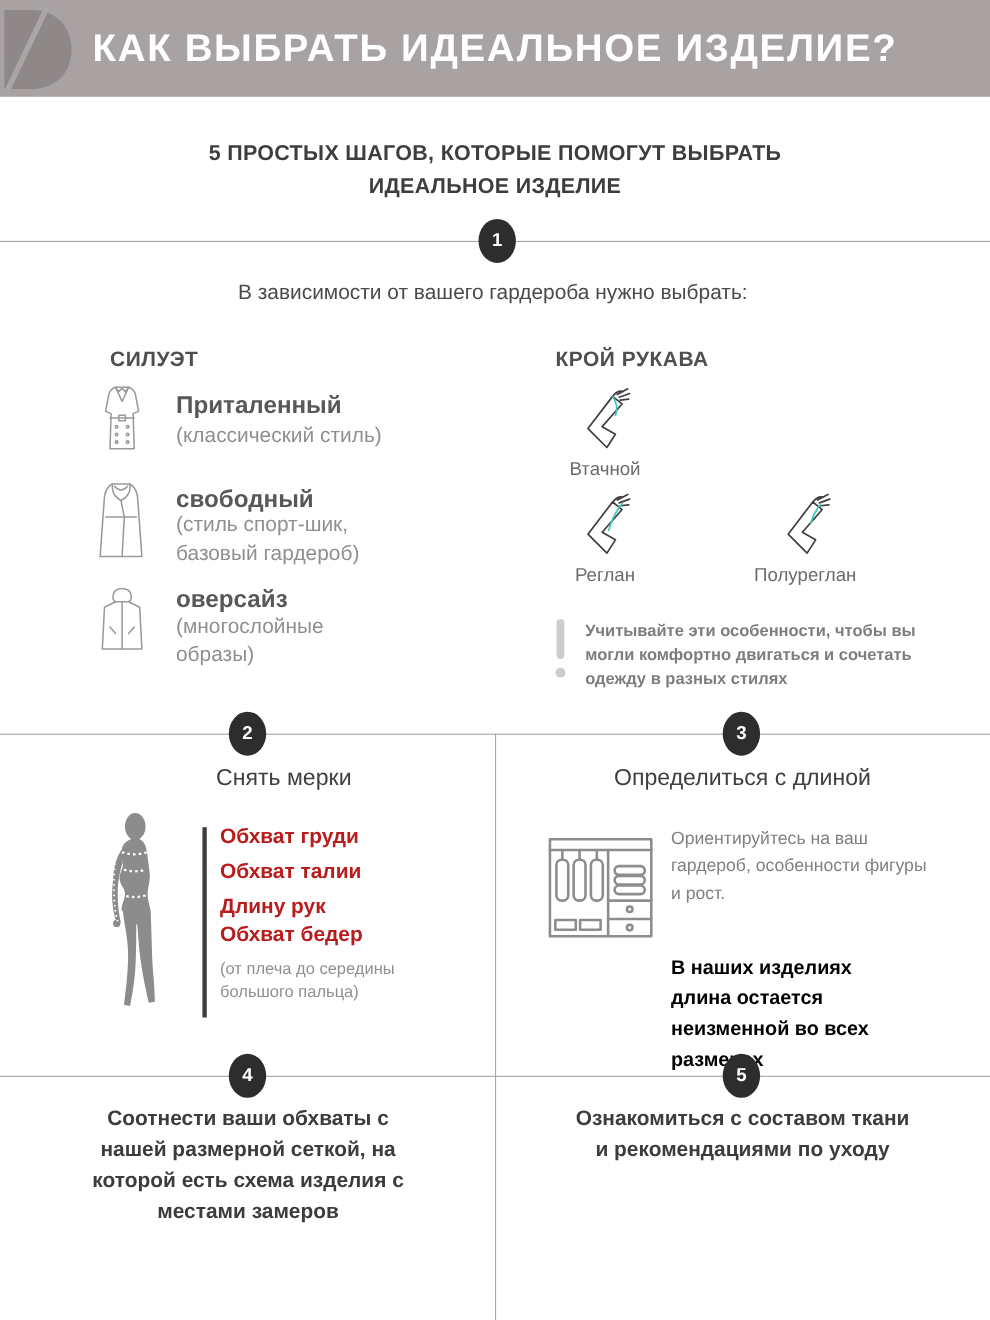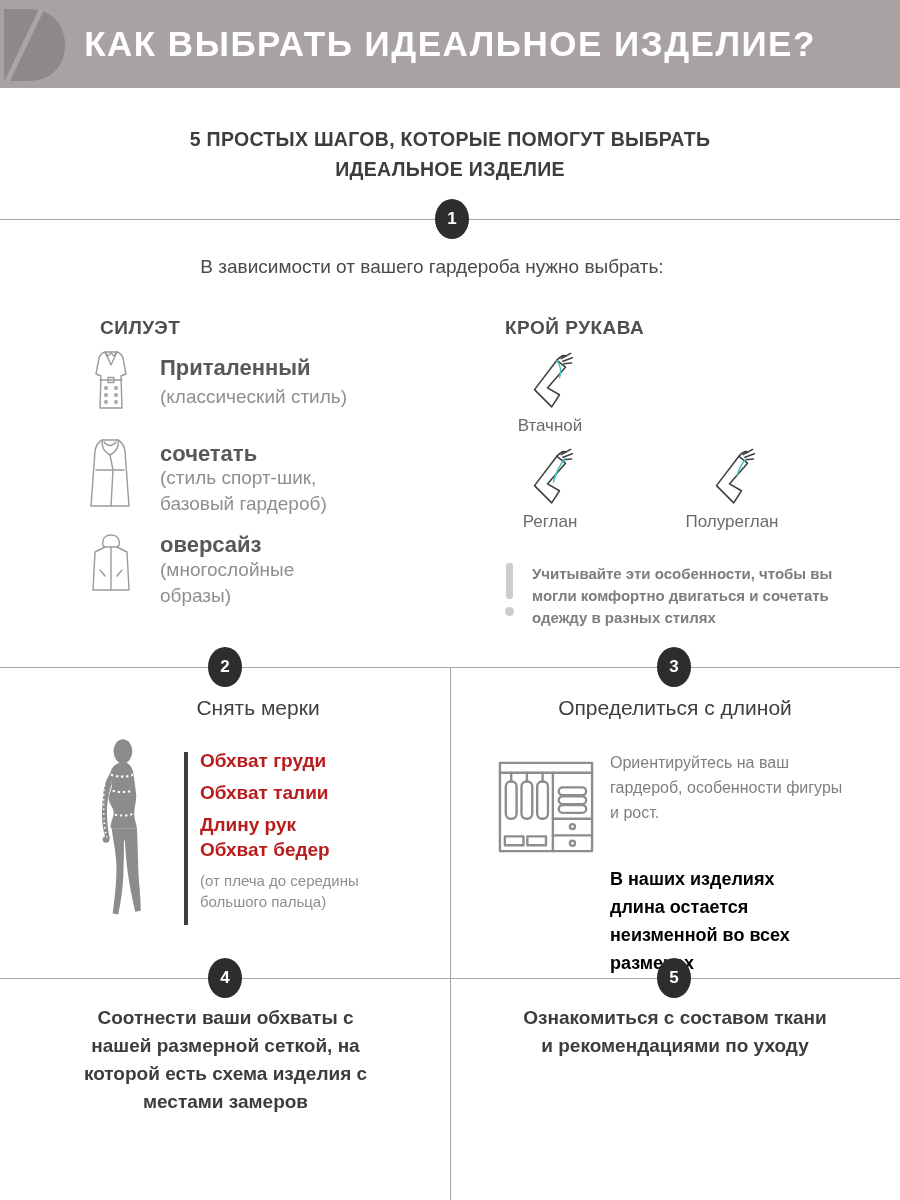--- a/index.html
+++ b/index.html
@@ -17,21 +17,21 @@
   .subtitle{left:150px;top:124px;width:600px;text-align:center;color:#3d3d3d;
             font-size:19.5px;font-weight:bold;line-height:30px;letter-spacing:.3px;}
 
   
   .hline{height:0;border-top:1px solid #a6a6a6;}
   .vline{width:0;border-left:1px solid #a6a6a6;}
   .badge{width:34px;height:40px;border-radius:50%;background:#2d2d2d;color:#fff;
          display:flex;align-items:center;justify-content:center;
          font-size:17px;font-weight:bold;transform:translate(-50%,-50%);z-index:3;}
 
-  .lead{left:0;top:256px;width:864px;text-align:center;color:#4a4a4a;font-size:19px;}
+  .lead{left:16px;top:256px;width:864px;text-align:center;color:#4a4a4a;font-size:19px;}
 
   .col-heading{color:#4f4f4f;font-size:19px;font-weight:bold;letter-spacing:.5px;}
 
   .item-name{color:#585858;font-size:22px;font-weight:bold;}
   .item-note{color:#8f8f8f;font-size:19px;line-height:26px;}
 
   .sleeve-cell{width:160px;text-align:center;}
   .sleeve-label{color:#6b6b6b;font-size:17px;font-weight:500;}
 
   .excl-bar{left:506px;top:563px;width:7px;height:36px;border-radius:3px;background:#cfcccc;}
@@ -96,21 +96,21 @@
 
   <div class="abs" style="left:88px;top:436px;">
     <svg width="44" height="74" viewBox="0 0 44 74" fill="none" stroke="#9a9a9a" stroke-width="1.4" stroke-linejoin="round" stroke-linecap="round">
       <path d="M14 4 C10 6 8 10 7 15 L3 70 L41 70 L37 15 C36 10 34 6 30 4 Z"></path>
       <path d="M14 4 Q14 12 17 15 Q20 18 22 19 Q26 17 28 14 Q31 10 30 4"></path>
       <path d="M16 6 Q22 13 28 6"></path>
       <line x1="8" y1="34" x2="36" y2="34"></line>
       <path d="M22 19 L25 34 L23 70"></path>
     </svg>
   </div>
-  <div class="abs item-name" style="left:160px;top:441px;">сочетать</div>
+  <div class="abs item-name" style="left:160px;top:441px;">свободный</div>
   <div class="abs item-note" style="left:160px;top:465px;width:215px;">(стиль спорт-шик, базовый гардероб)</div>
 
   <div class="abs" style="left:88px;top:530px;">
     <svg width="46" height="66" viewBox="0 0 46 66" fill="none" stroke="#9a9a9a" stroke-width="1.4" stroke-linejoin="round" stroke-linecap="round">
       <path d="M15 11 C15 3 31 3 31 11 C32 14 31 16 29 17 L17 17 C15 16 14 14 15 11 Z"></path>
       <path d="M17 17 L7 22 L5 60 L41 60 L39 22 L29 17"></path>
       <line x1="23" y1="17" x2="23" y2="60"></line>
       <path d="M12 40 L17 46"></path>
       <path d="M34 40 L29 46"></path>
     </svg>

